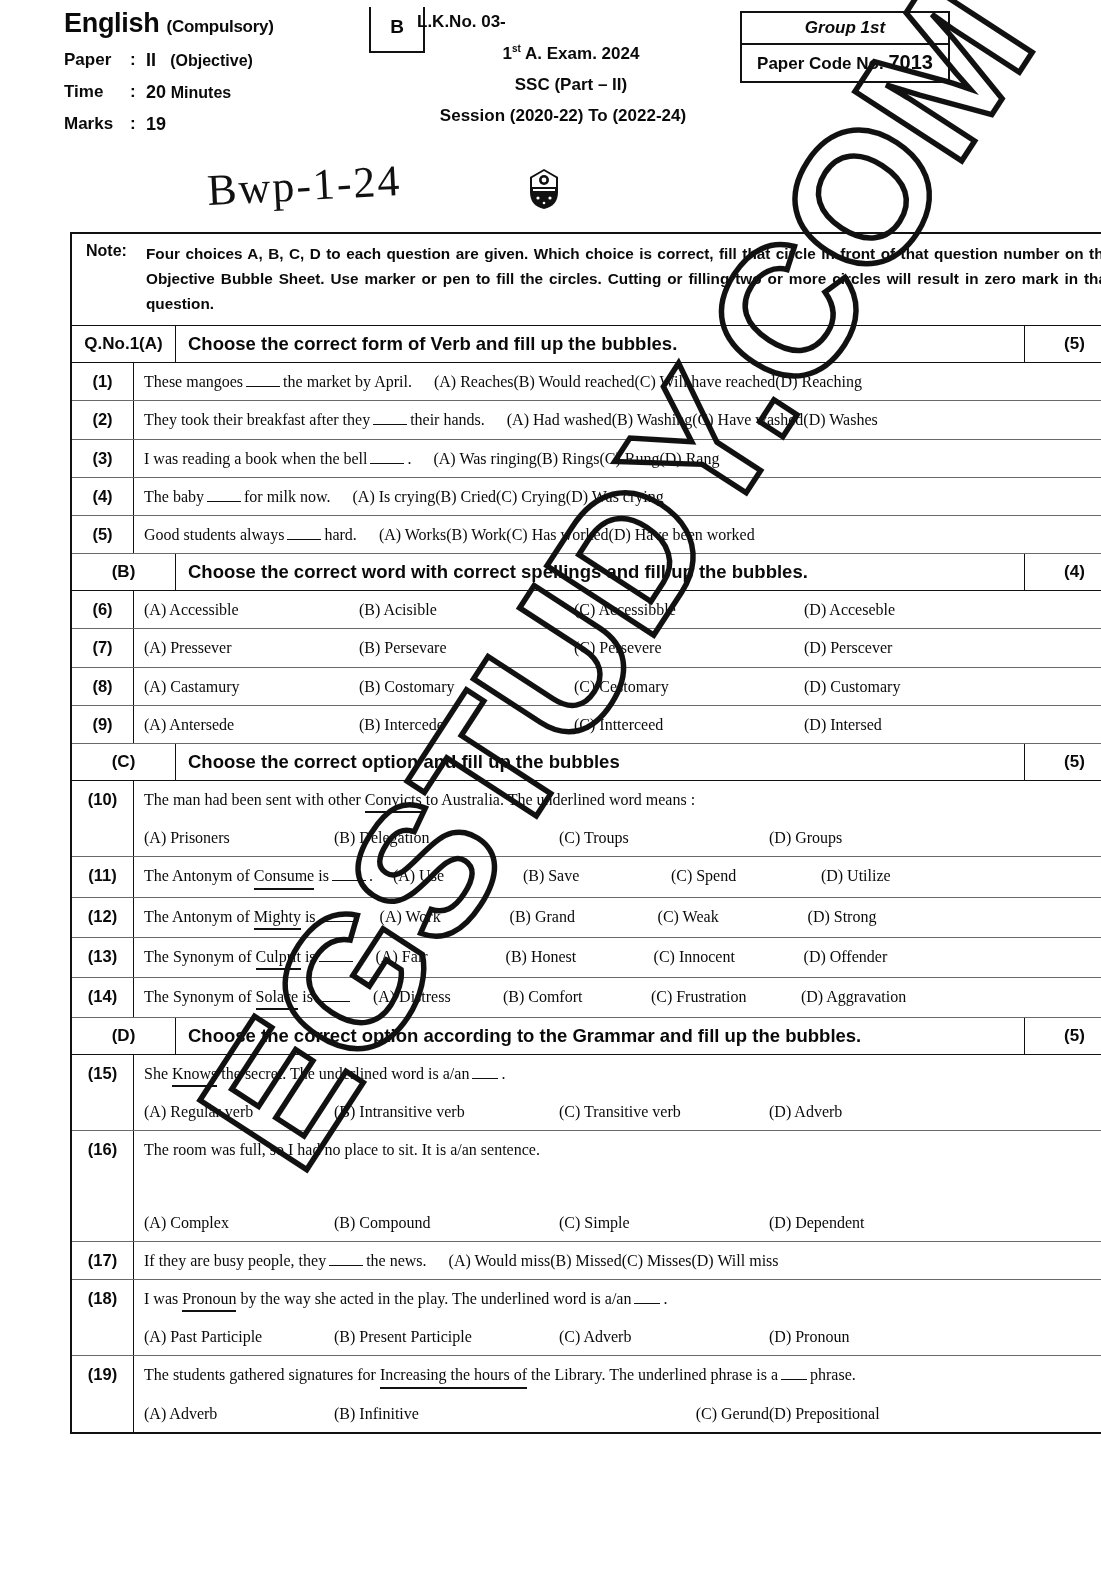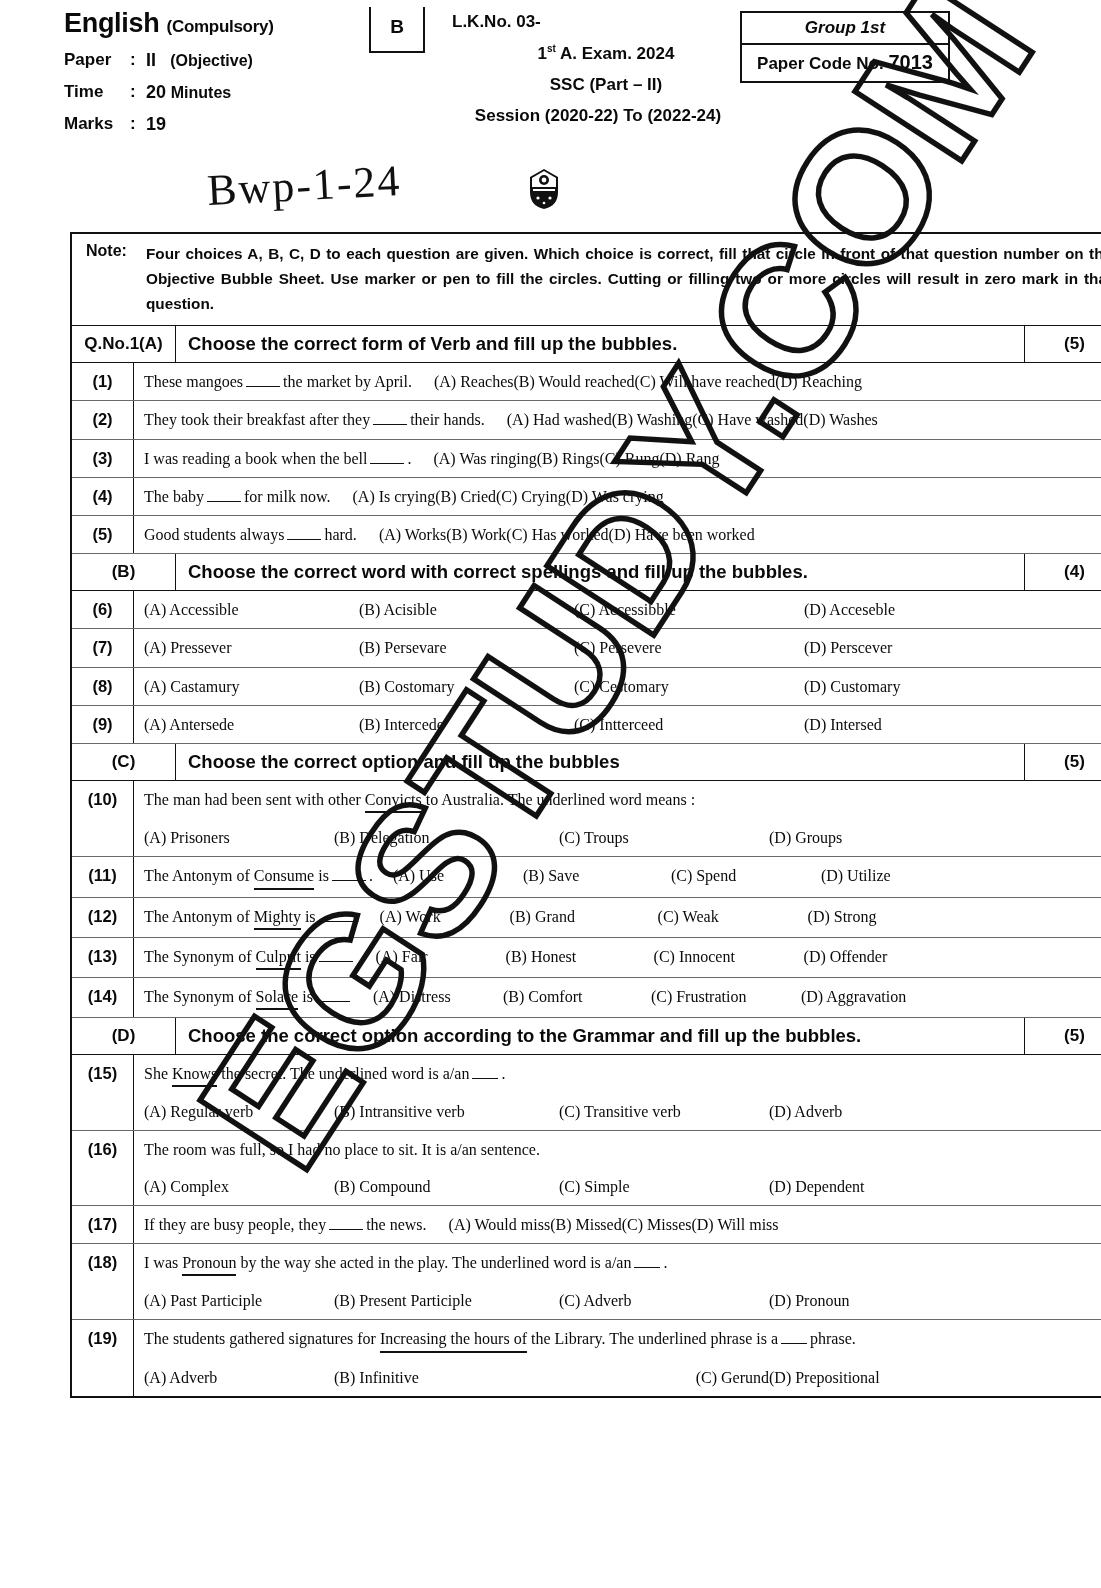--- a/index.html
+++ b/index.html
@@ -25,21 +25,21 @@
   .hdr-row .col { width:16px; }
   .hdr-row .val { }
   .hdr-row .val .big { font-size:18px; }
   .hdr-row .val .normal { font-weight:bold; font-size:16px; }
 
   .bbox { position:absolute; left:369px; top:7px; width:56px; height:46px;
           border-left:2px solid #111; border-right:2px solid #111; border-bottom:2px solid #111; }
   .bbox span { display:block; text-align:center; line-height:40px;
                font-family:"Liberation Sans", sans-serif; font-weight:bold; font-size:19px; }
 
-  .hdr-center { position:absolute; left:452px; top:12px; width:290px;
+  .hdr-center { position:absolute; left:417px; top:12px; width:290px;
                 font-family:"Liberation Sans", sans-serif; font-weight:bold; }
   .hc-line { font-size:17px; white-space:nowrap; margin-bottom:11px; }
   .hc-line.l1 { text-align:left; }
   .hc-line.l2 { text-align:center; padding-left:18px; }
   .hc-line.l3 { text-align:center; padding-left:18px; }
   .hc-line.l4 { text-align:center; padding-left:2px; }
   sup { font-size:10px; vertical-align:super; }
 
   .grpbox { position:absolute; left:740px; top:11px; width:210px; height:72px;
             border:2px solid #111; font-family:"Liberation Sans", sans-serif; }
@@ -368,21 +368,21 @@
           </div>
         </div>
       </div>
       <div class="q-row">
         <div class="q-num">(16)</div>
         <div class="q-body">
           <div class="qline"><span class="stem">The room was full, so I had no place to sit. It is a/an</span>&nbsp;<span class="stem">sentence.</span></div>
           <div class="og opts2">
             <span class="opt" style="min-width:190px;">(A) Complex</span>
             <span class="opt" style="min-width:225px;">(B) Compound</span>
-            <span class="opt" style="min-width:210px;">(C) Simple</span>
+            <span class="opt" style="min-width:210px;margin-top:36px;">(C) Simple</span>
             <span class="opt" style="min-width:160px;">(D) Dependent</span>
           </div>
         </div>
       </div>
       <div class="q-row">
         <div class="q-num">(17)</div>
         <div class="q-body">
           <div class="qline">
             <span class="stem">If they are busy people, they</span>
             <span class="blank"></span>

